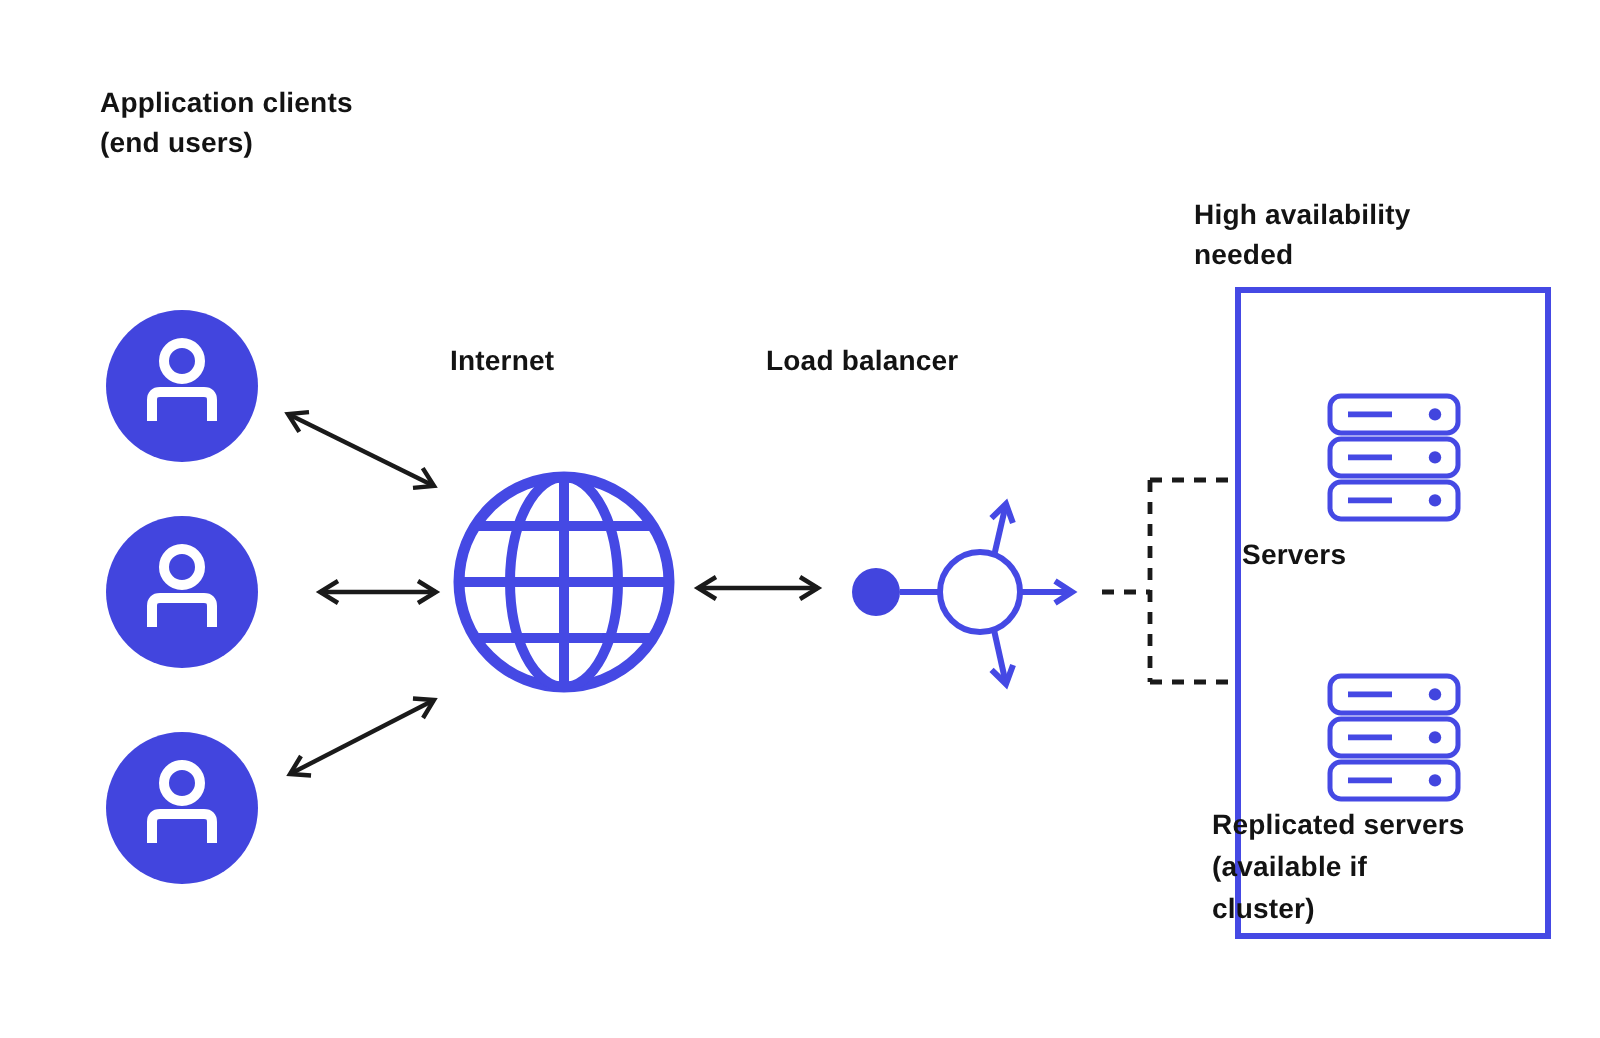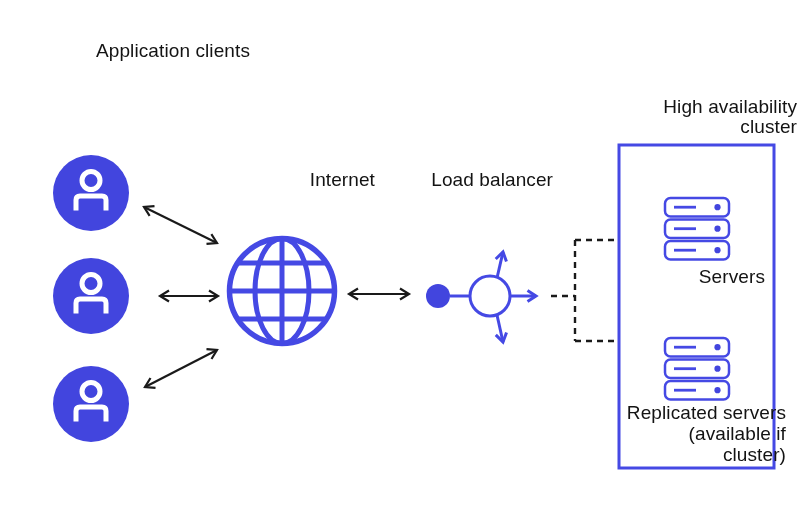--- a/index.html
+++ b/index.html
@@ -13,23 +13,23 @@
   .canvas{
     position:relative;
     width:800px;height:519px;
     background:var(--bg);
     font-family:"Liberation Sans", sans-serif;
     overflow:hidden;
   }
   svg.layer{position:absolute;left:0;top:0;}
   .label{
     position:absolute;
-    text-align:right;
-    font-weight:400;
-    font-size:19px;
+    text-align:left;
+    font-weight:700;
+    font-size:14px;
     line-height:20px;
     color:var(--text);
     letter-spacing:.1px;
   }
   .label .ln{display:block;}
   .stroke-blue{stroke:var(--blue-stroke);fill:none;}
   .fill-blue{fill:var(--blue-fill);stroke:none;}
   .stroke-white{stroke:#fff;fill:none;}
   .arrow-black{stroke:var(--line-black);stroke-width:2.2;fill:none;}
   .dashes line{stroke:var(--line-black);stroke-width:2.4;stroke-dasharray:6 5;fill:none;}
@@ -105,29 +105,30 @@
     </g>
 
     <rect x="619" y="145" width="155" height="323" class="stroke-blue" stroke-width="3"></rect>
 
     <use href="#server-stack-glyph" x="665" y="198"></use>
     <use href="#server-stack-glyph" x="665" y="338"></use>
   </svg>
 
   <div class="label" style="left:50px;top:41px;width:200px;">
     <span class="ln">Application clients</span>
+    <span class="ln">(end users)</span>
   </div>
 
   <div class="label" style="left:225px;top:170px;width:150px;">Internet</div>
 
   <div class="label" style="left:383px;top:170px;width:170px;">Load balancer</div>
 
   <div class="label" style="left:597px;top:97px;width:200px;">
     <span class="ln">High availability</span>
-    <span class="ln">cluster</span>
+    <span class="ln">needed</span>
   </div>
 
   <div class="label" style="left:621px;top:267px;width:144px;">Servers</div>
 
   <div class="label" id="replicated-label" style="left:606px;top:402px;width:180px;">
     <span class="ln">Replicated servers</span>
     <span class="ln">(available if</span>
     <span class="ln">cluster)</span>
   </div>
 

